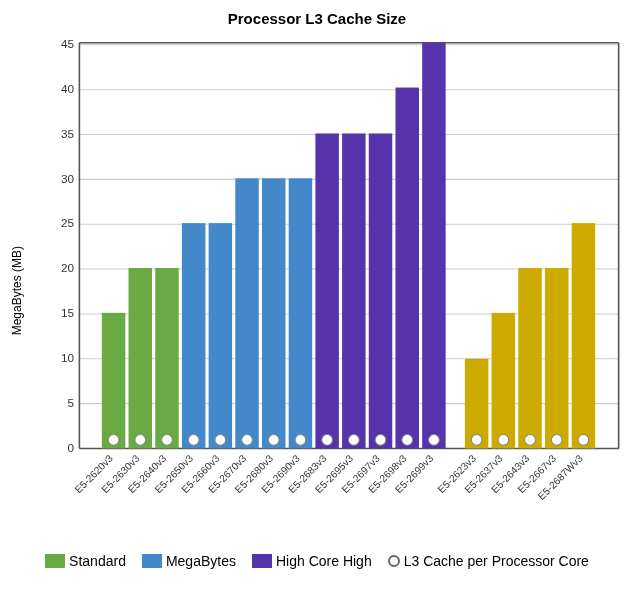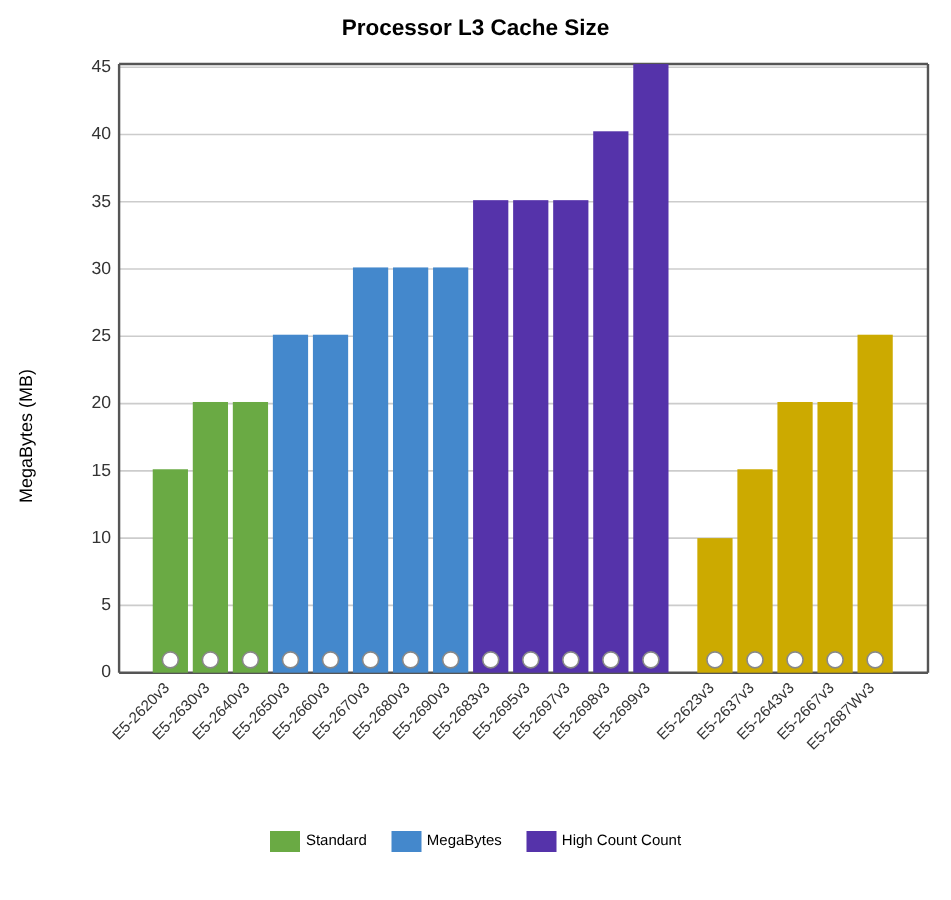--- a/index.html
+++ b/index.html
@@ -45,21 +45,21 @@
       width: 100%;
       overflow: visible;
     }
     .legend {
       display: flex;
       flex-wrap: wrap;
       align-items: center;
       justify-content: center;
       gap: 4px 16px;
       margin-top: 4px;
-      font-size: 10px;
+      font-size: 14px;
     }
     .legend-item {
       display: flex;
       align-items: center;
       gap: 4px;
     }
     .legend-color {
       width: 20px;
       height: 14px;
       display: inline-block;
@@ -191,16 +191,20 @@
     <div class="legend-item">
       <span class="legend-color" style="background:#6aaa44;"></span>
       <span>Standard</span>
     </div>
     <div class="legend-item">
       <span class="legend-color" style="background:#4488cc;"></span>
       <span>MegaBytes</span>
     </div>
     <div class="legend-item">
       <span class="legend-color" style="background:#5533aa;"></span>
-      <span>High Count Count</span>
+      <span>High Core High</span>
+    </div>
+    <div class="legend-item">
+      <span class="legend-circle"></span>
+      <span>L3 Cache per Processor Core</span>
     </div>
   </div>
 </div>
 
 </body></html>

